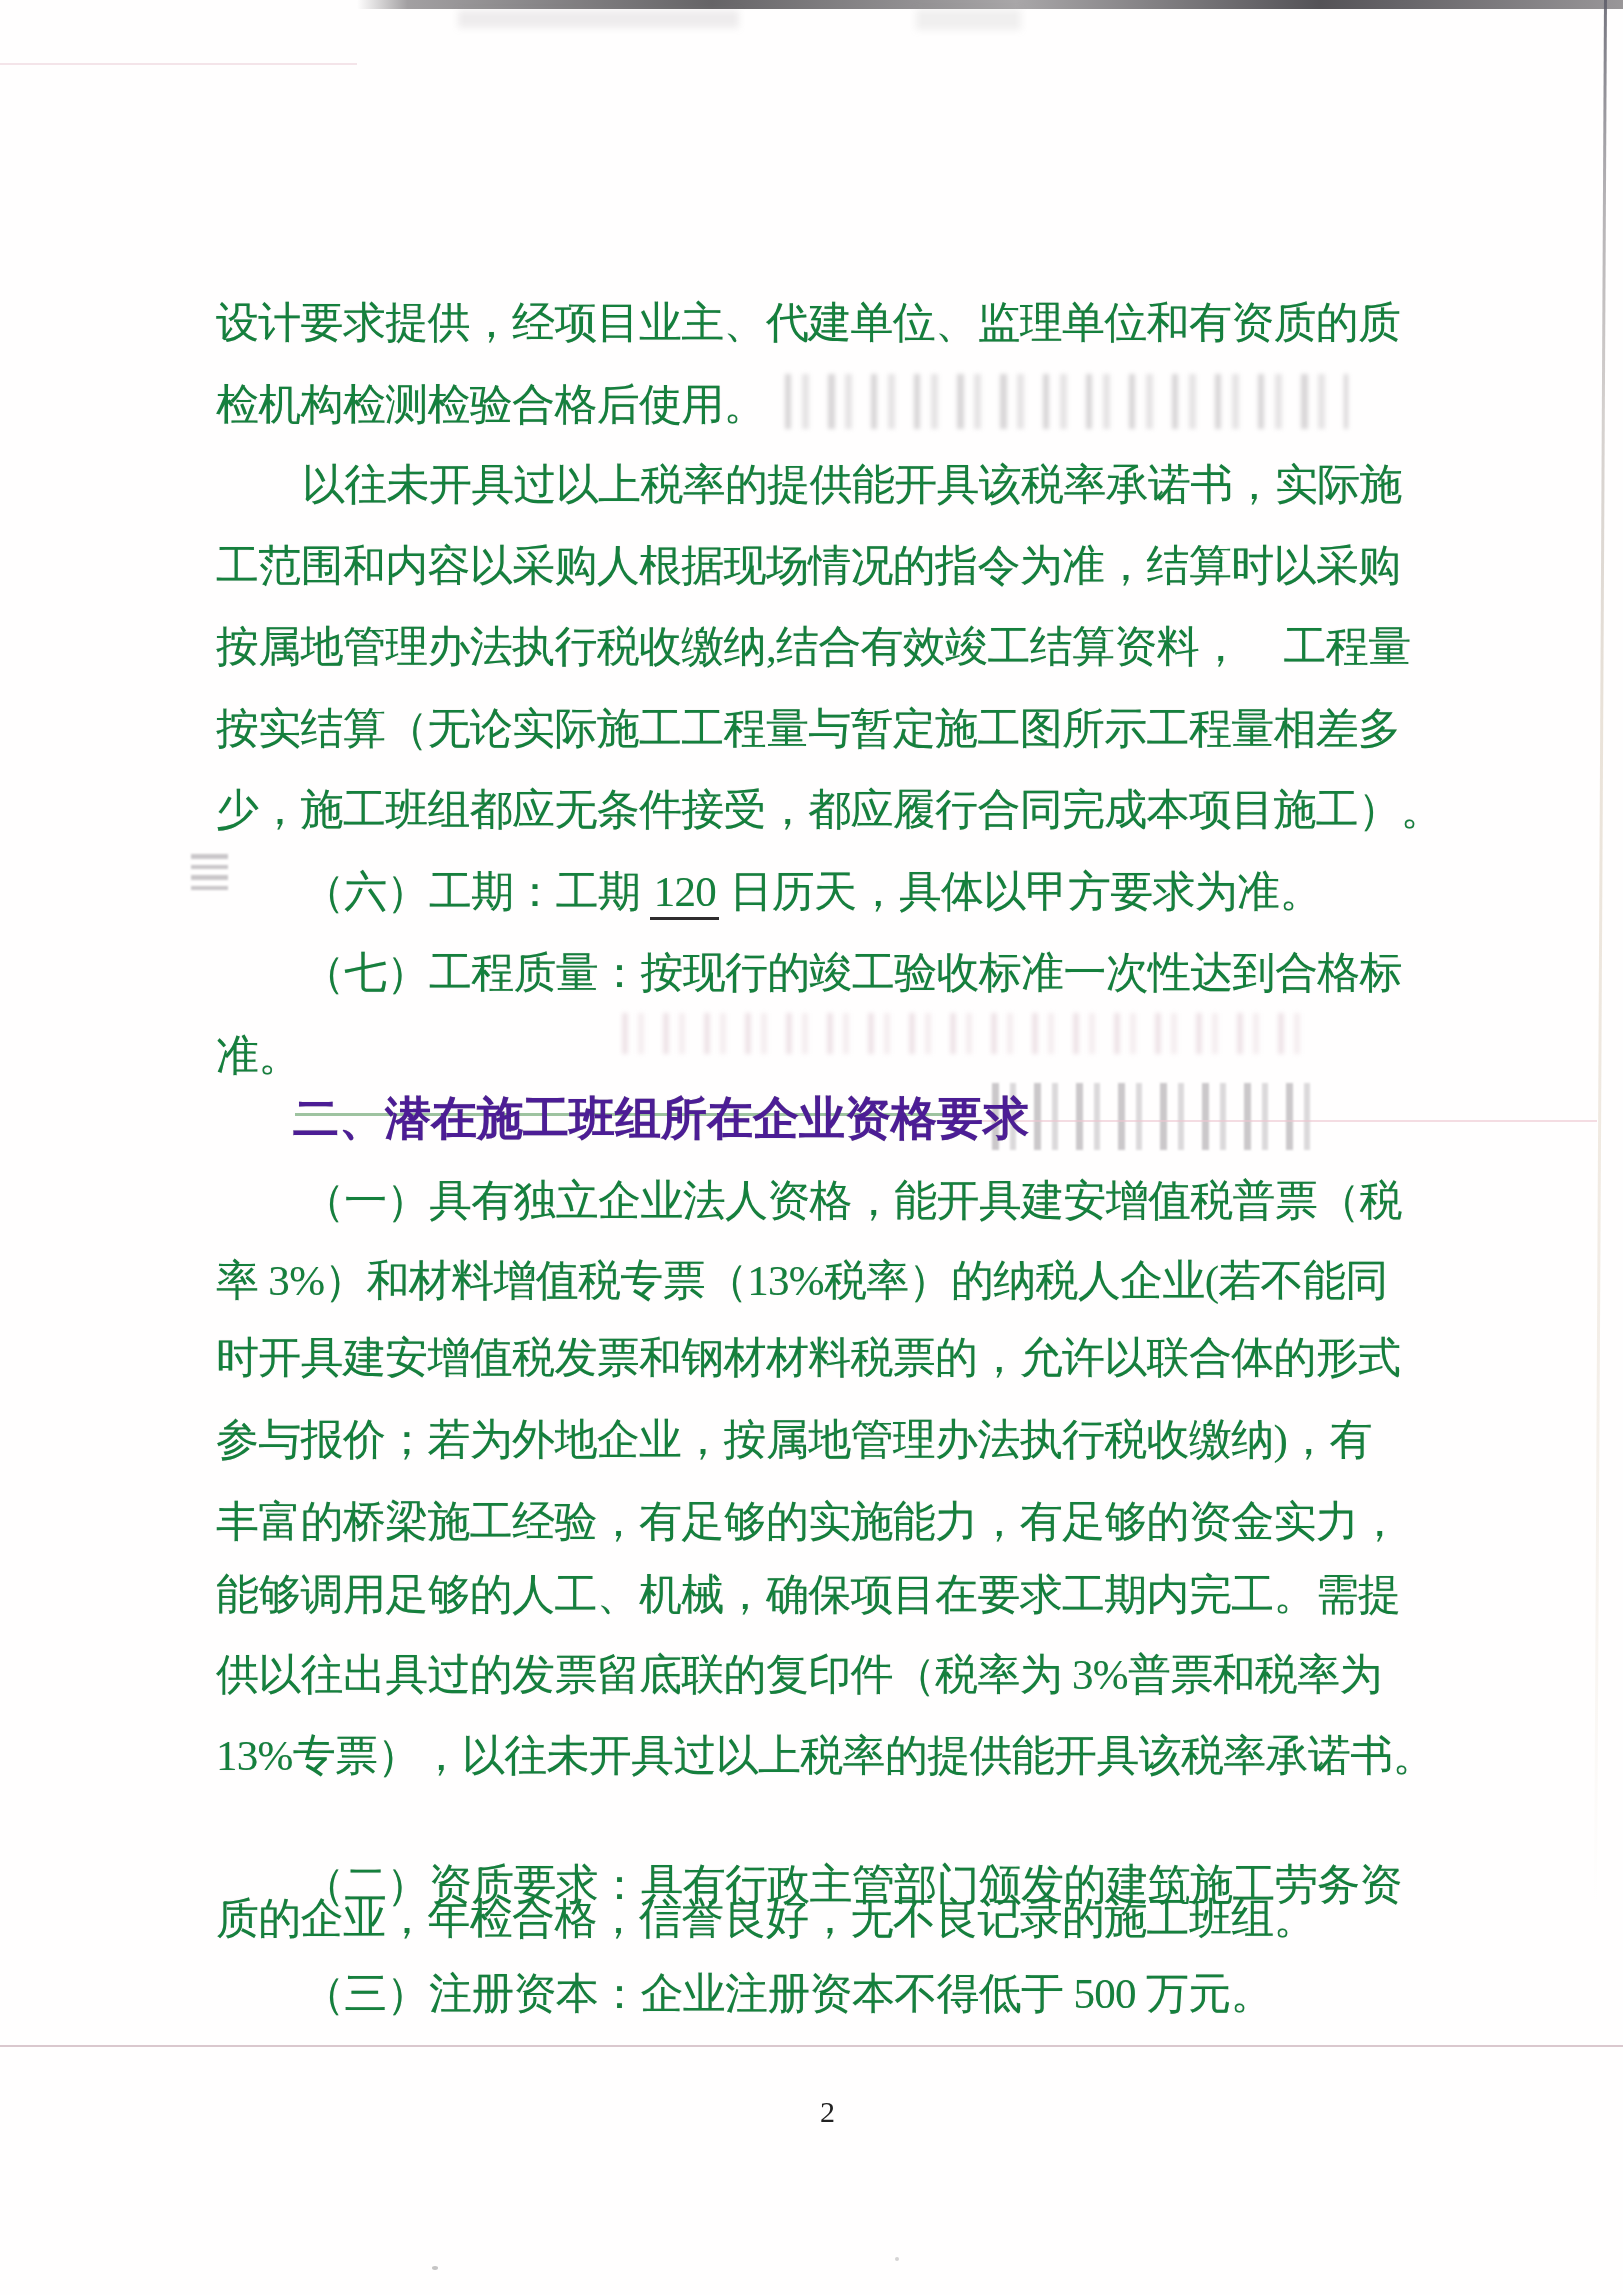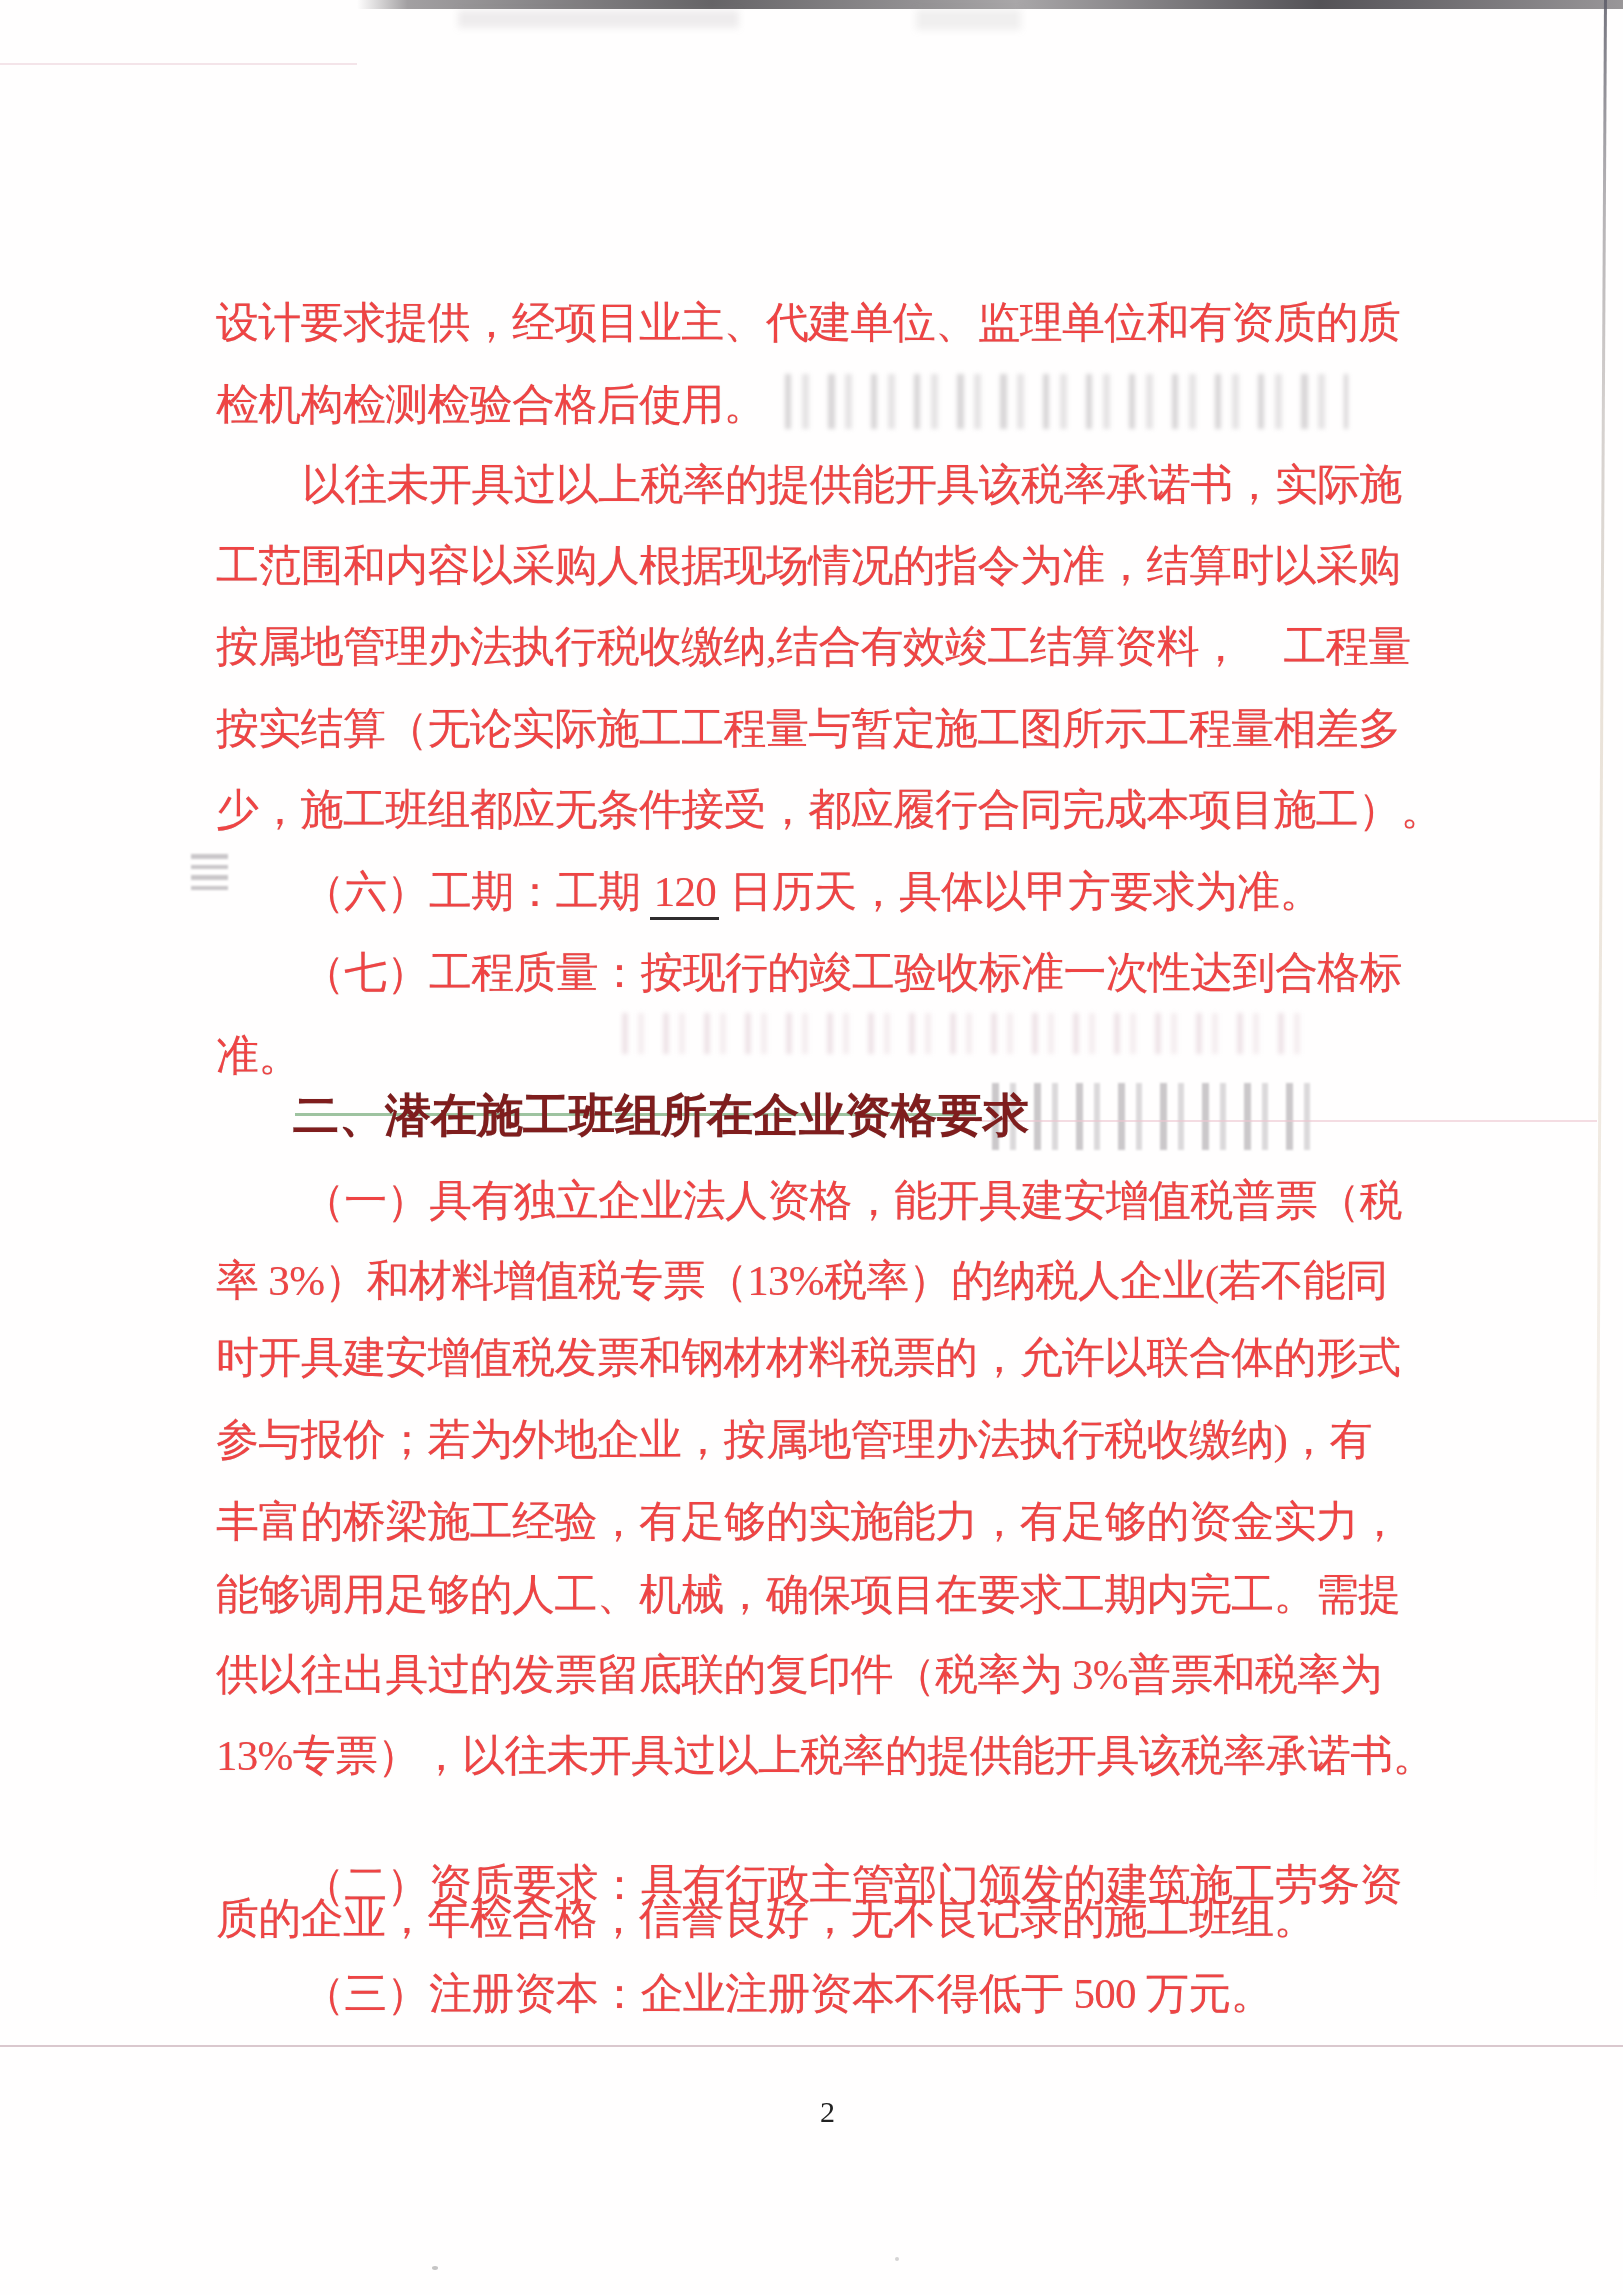--- a/index.html
+++ b/index.html
@@ -12,31 +12,31 @@
   }
   #scan-page{position:absolute;inset:0;background:#fffefe;}
 
   
   .line{
     position:absolute;
     white-space:nowrap;
     font-size:43px;
     line-height:46px;
     letter-spacing:-0.7px;
-    color:#ef4444;
+    color:#15803d;
     text-shadow:0 0 0.7px rgba(70,66,68,.35);
   }
   .line.body{left:216px;}
   .line.indent{left:302px;}
   .line.heading{
     left:293px;
-    font-family:Liberation Mono, monospace;
+    font-family:Liberation Serif, serif;
     font-weight:700;
     font-size:46px;
-    color:#7f1d1d;
+    color:#4c1d95;
     letter-spacing:0;
     text-shadow:0 0 0.7px rgba(20,20,20,.4);
   }
   .u-num{
     display:inline-block;
     border-bottom:3.3px solid #2e2c2d;
     padding:0 3.3px 2px 3.3px;
   }
   #page-number{
     position:absolute;

